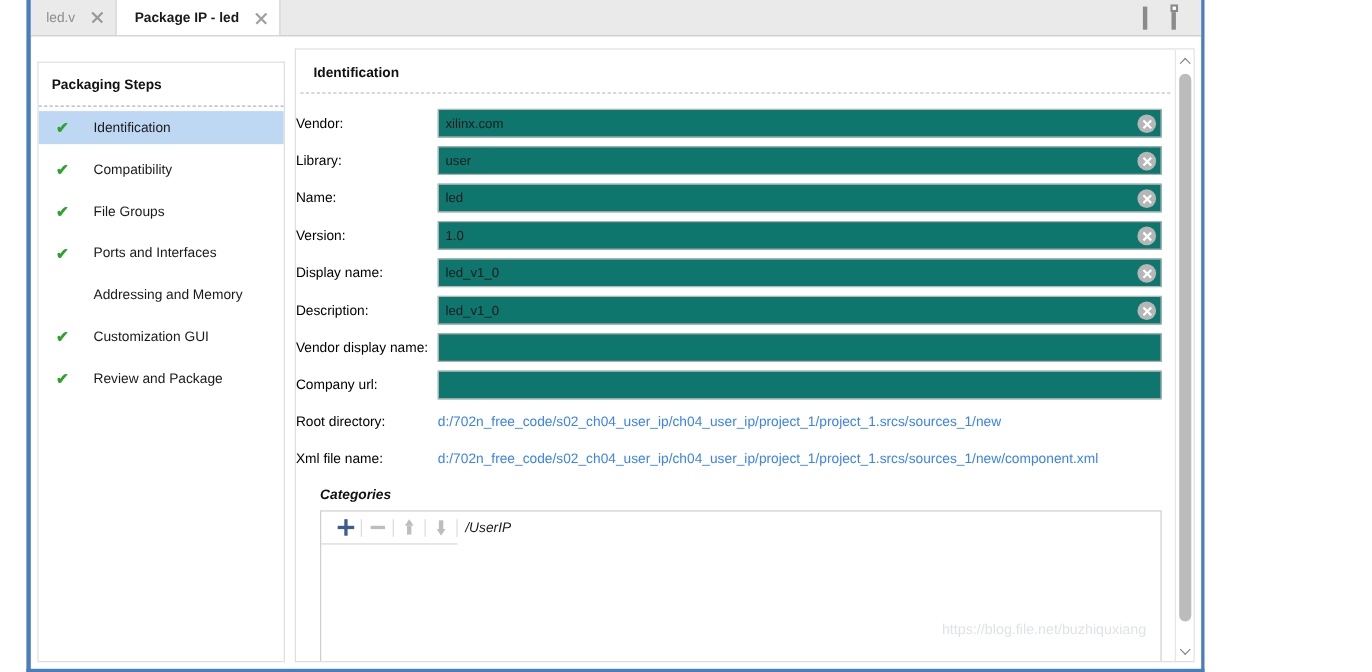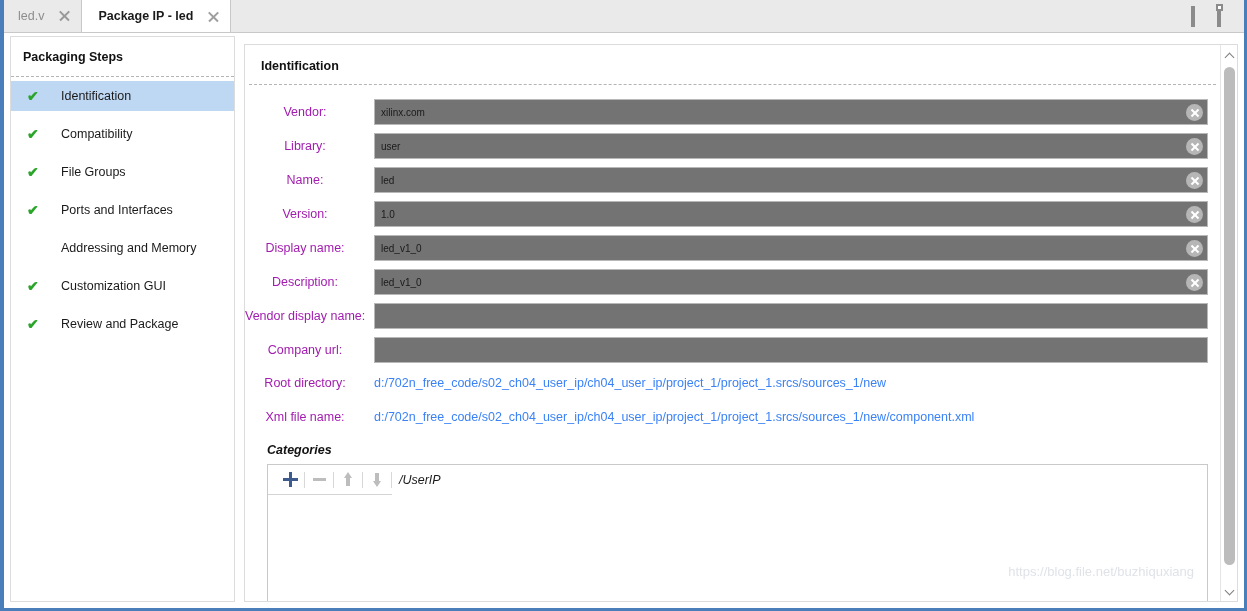--- a/index.html
+++ b/index.html
@@ -2,28 +2,29 @@
 <html><head>
 <meta charset="utf-8">
 <style>
   html, body {
     margin: 0; padding: 0;
     background: #ffffff;
     font-family: "Liberation Sans", sans-serif;
   }
   #root {
     position: relative;
-    width: 1247px;
+    width: 1071px;
     height: 611px;
     background: #ffffff;
     overflow: hidden;
     box-sizing: border-box;
     border-left: 4px solid #4a7ebb;
     border-bottom: 3px solid #4a7ebb;
     border-right: 3px solid #4a7ebb;
+    margin-left: 24px;
   }
 
   
   .tabbar {
     position: absolute;
     left: 0; top: 0; right: 0;
     height: 33px;
     background: #eaeaea;
     border-bottom: 1px solid #c8c8c8;
     display: flex;
@@ -94,21 +95,21 @@
     right: -4px; top: -4px;
     width: 7px; height: 7px;
     background: #fff;
     border: 2px solid #8b8b8b;
     box-sizing: border-box;
   }
 
   
   .sidebar {
     position: absolute;
-    left: 6px; top: 36px;
+    left: 6px; top: 56px;
     width: 225px; bottom: 6px;
     background: #ffffff;
     border: 1px solid #dcdcdc;
     box-sizing: border-box;
     overflow: hidden;
   }
   .panel-title {
     font-size: 12.5px;
     font-weight: bold;
     color: #111;
@@ -170,42 +171,42 @@
 
   .form { padding-top: 14px; }
   .frow {
     display: flex;
     align-items: center;
     height: 26px;
     margin-bottom: 8px;
   }
   .flabel {
     width: 129px;
-    text-align: center;
-    font-size: 12.5px;
-    color: #a21caf;
+    text-align: left;
+    font-size: 12.5px;
+    color: #000000;
     padding-right: 9px;
     box-sizing: border-box;
     flex: none;
     white-space: nowrap;
   }
   .fieldwrap {
     position: relative;
     flex: 1;
     margin-right: 12px;
     height: 26px;
   }
   .finput {
     width: 100%;
     height: 26px;
     box-sizing: border-box;
     border: 1px solid #b8b8b8;
-    background: #737373;
+    background: #0f766e;
     font-family: "Liberation Sans", sans-serif;
-    font-size: 10px;
+    font-size: 12px;
     color: #1a1a1a;
     padding: 0 28px 0 6px;
     outline: none;
   }
   .finput.noclear { padding-right: 6px; }
   .clearbtn {
     position: absolute;
     right: 5px; top: 50%;
     margin-top: -8px;
     width: 17px; height: 17px;

